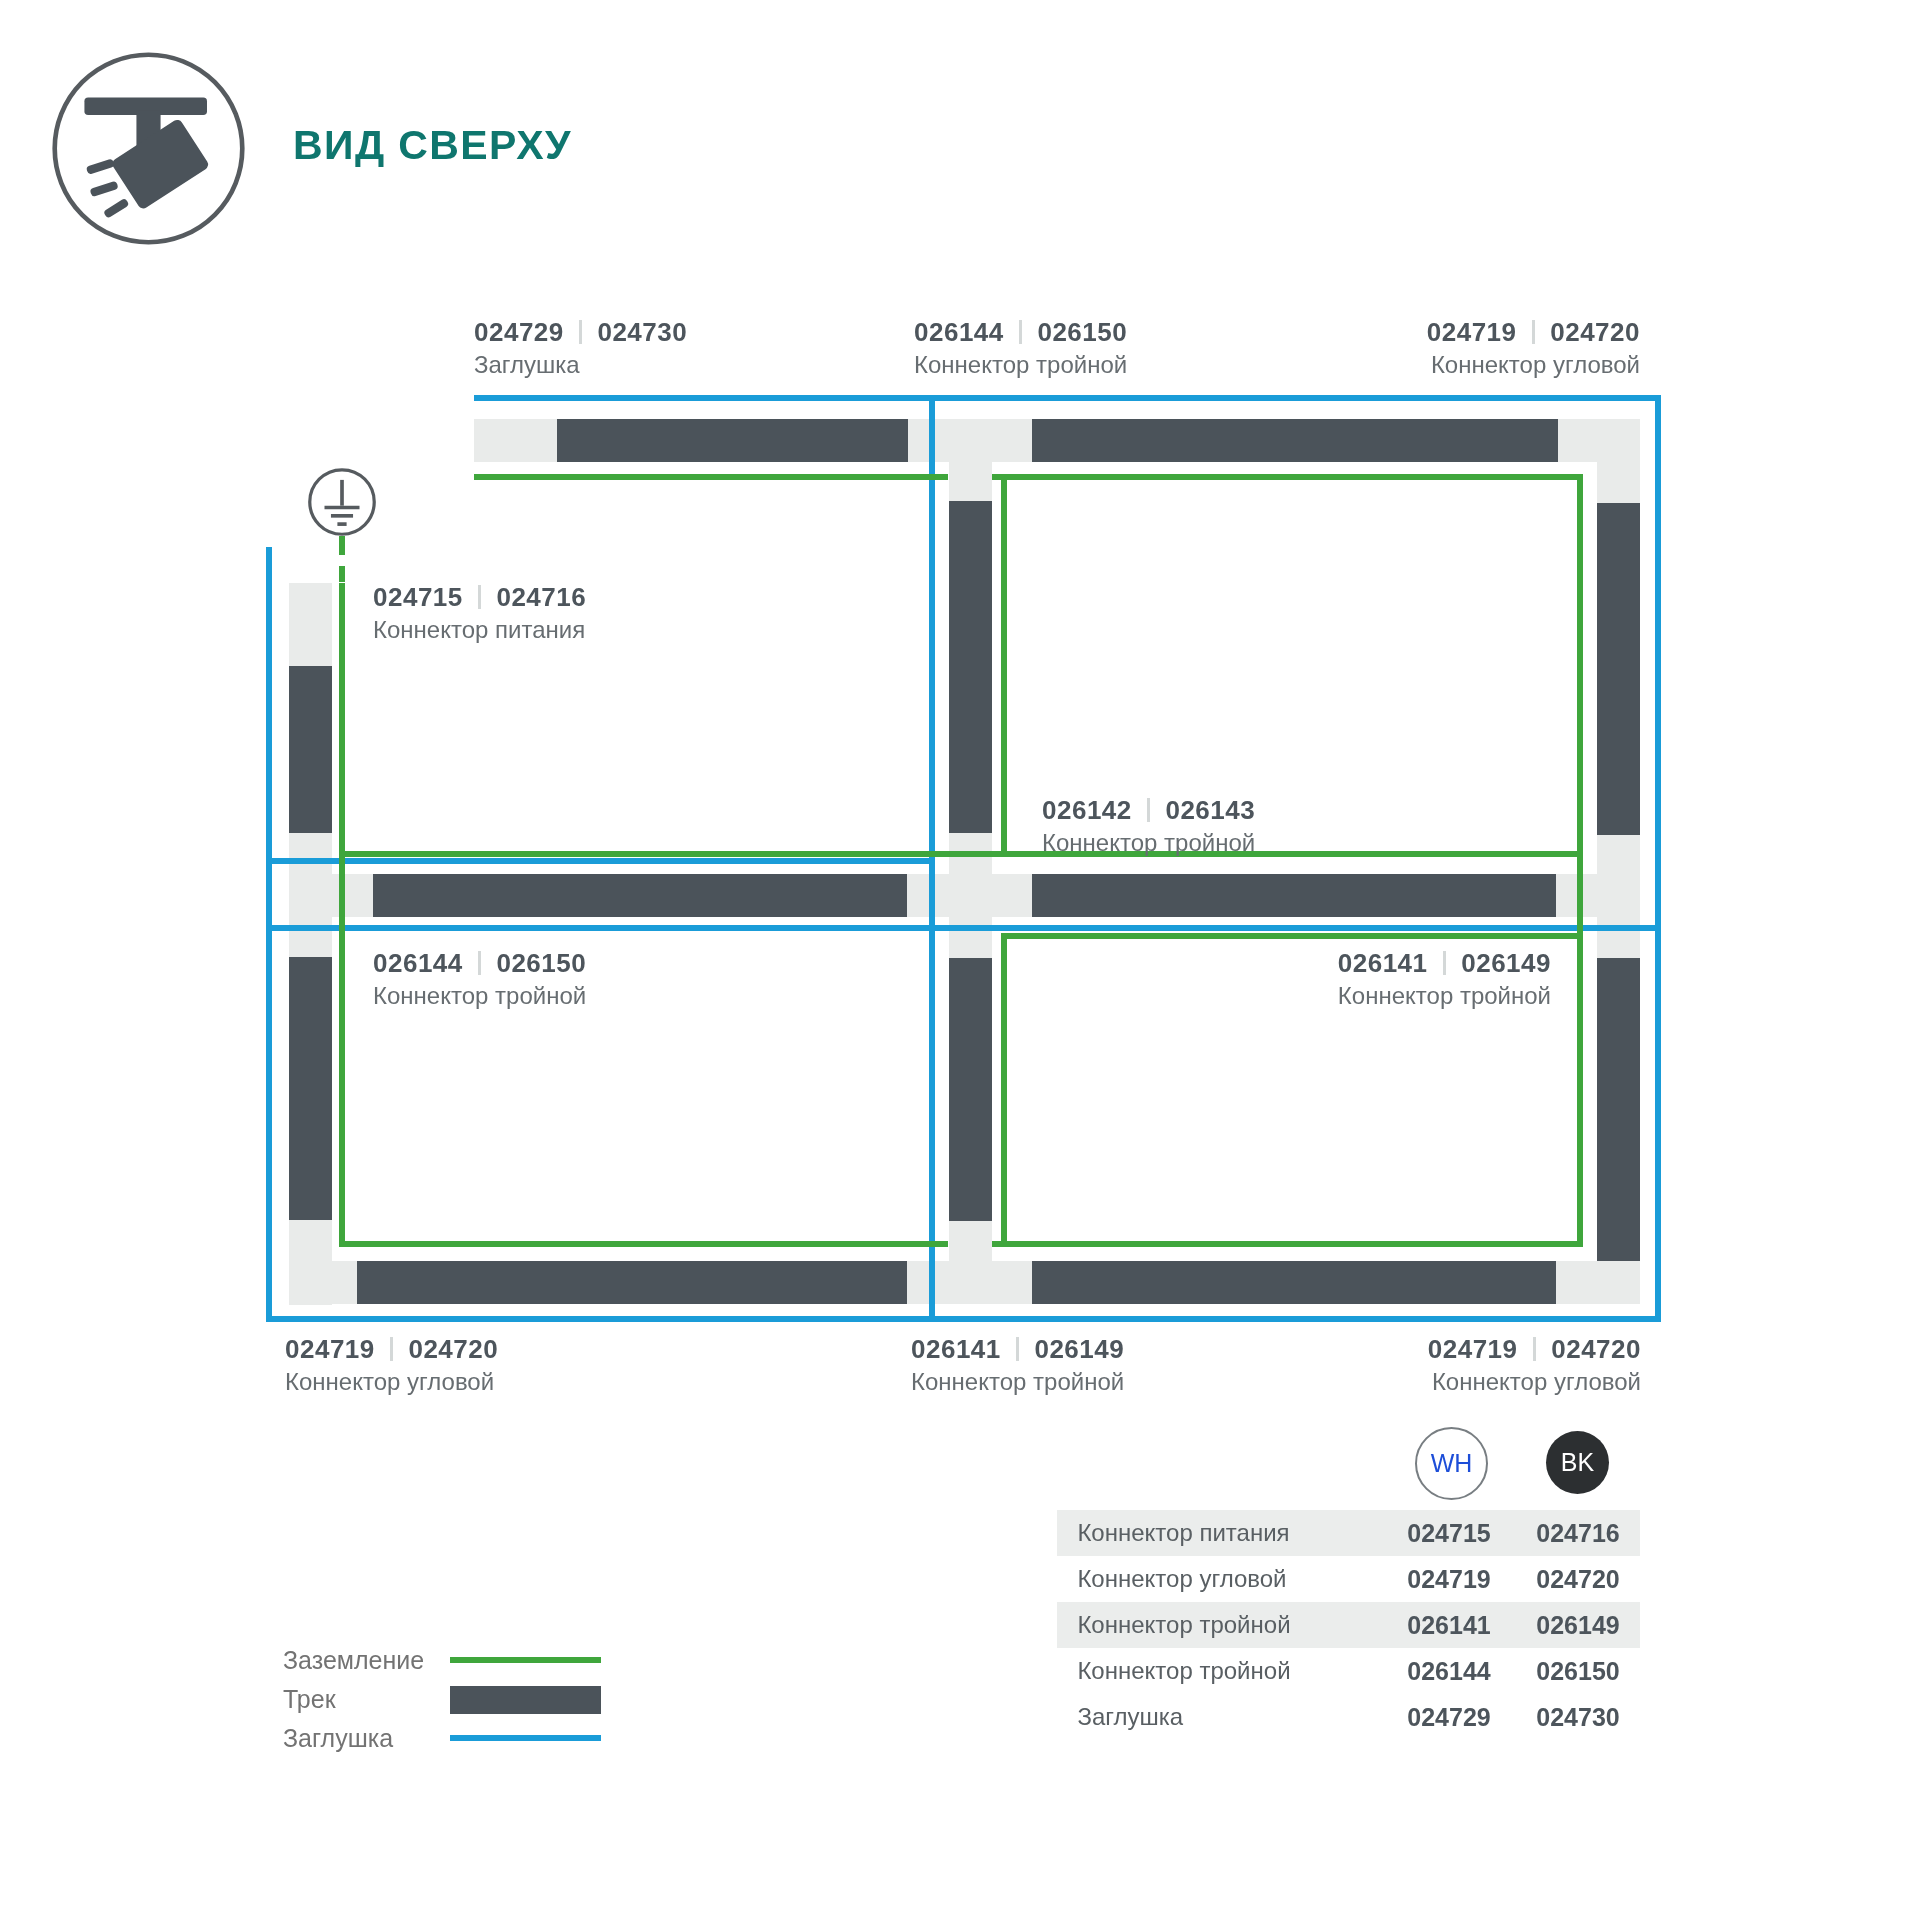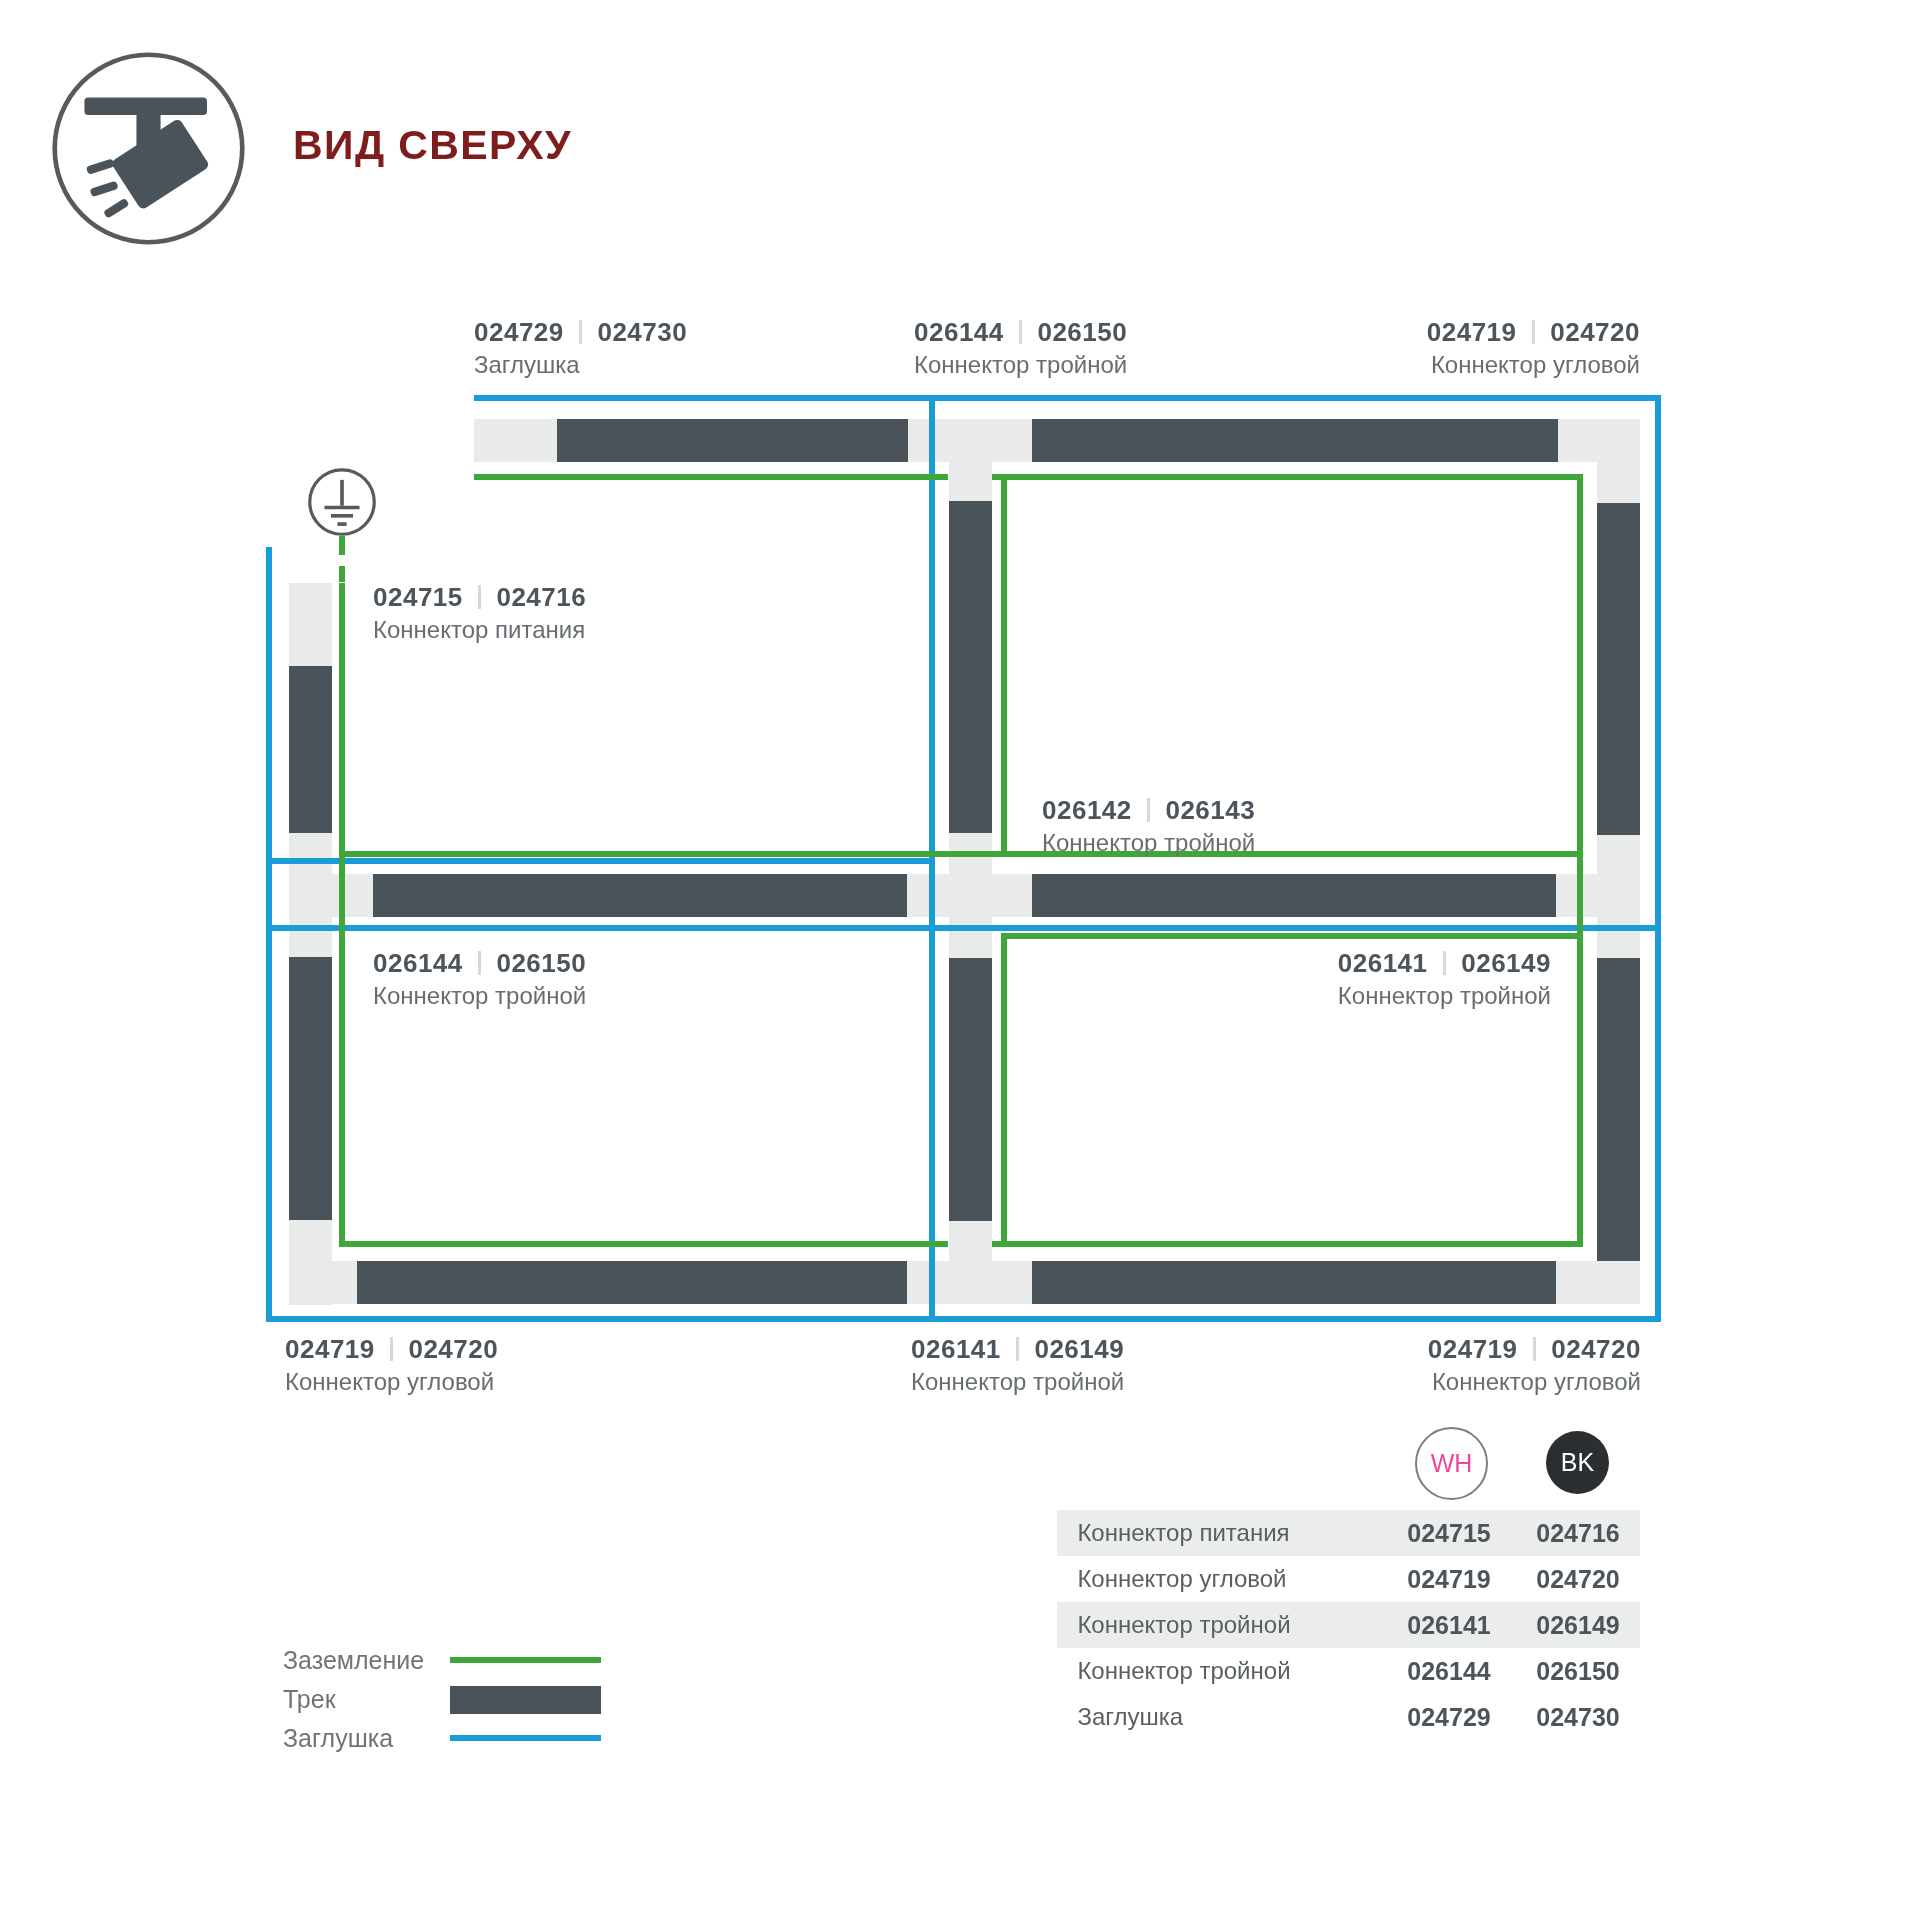--- a/index.html
+++ b/index.html
@@ -4,21 +4,21 @@
 <style>
   html,body{margin:0;padding:0;background:#ffffff;}
   #stage{
     position:relative;width:1929px;height:1929px;background:#ffffff;overflow:hidden;
     font-family:"Liberation Sans", sans-serif;color:#4d555c;
   }
   
   .hdr-icon{position:absolute;left:51px;top:51px;}
   .page-title{
     position:absolute;left:293px;top:122px;font-size:41px;font-weight:bold;
-    letter-spacing:1.4px;color:#7f1d1d;
+    letter-spacing:1.4px;color:#0f766e;
   }
   
   .ch{position:absolute;background:#e9ebea;}           
   .bar{position:absolute;background:#4b535a;}          
   .bl{position:absolute;background:#1a9cd8;}           
   .gr{position:absolute;background:#3fa63c;}           
   .gr-dash{
     position:absolute;width:5.6px;
     background:repeating-linear-gradient(180deg,#3fa63c 0 18.6px,transparent 18.6px 30px);
   }
@@ -38,21 +38,21 @@
   
   .ptable{position:absolute;left:1057px;top:1510px;width:583px;}
   .trow{
     display:grid;grid-template-columns:325px 134px 124px;align-items:center;height:46px;
   }
   .trow.g{background:#ebedec;}
   .tname{font-size:24px;color:#595f63;padding-left:20.4px;}
   .tval{font-size:25px;font-weight:bold;color:#4d555c;text-align:center;}
   .badge{position:absolute;border-radius:50%;display:flex;align-items:center;justify-content:center;
          font-size:25px;}
-  .badge.wh{left:1415px;top:1427px;width:69px;height:69px;border:2.8px solid #787e82;color:#ec4899;background:#fff;}
+  .badge.wh{left:1415px;top:1427px;width:69px;height:69px;border:2.8px solid #787e82;color:#1d4ed8;background:#fff;}
   .badge.bk{left:1546px;top:1431px;width:63px;height:63px;background:#2c2f31;color:#ffffff;font-weight:500;}
 </style>
 </head>
 <body>
 
 <div id="stage">
 
   <div class="hdr-icon">
     <svg width="195" height="195" viewBox="0 0 210 210">
       <circle cx="105" cy="105" r="101" fill="none" stroke="#565b5f" stroke-width="5"></circle>

